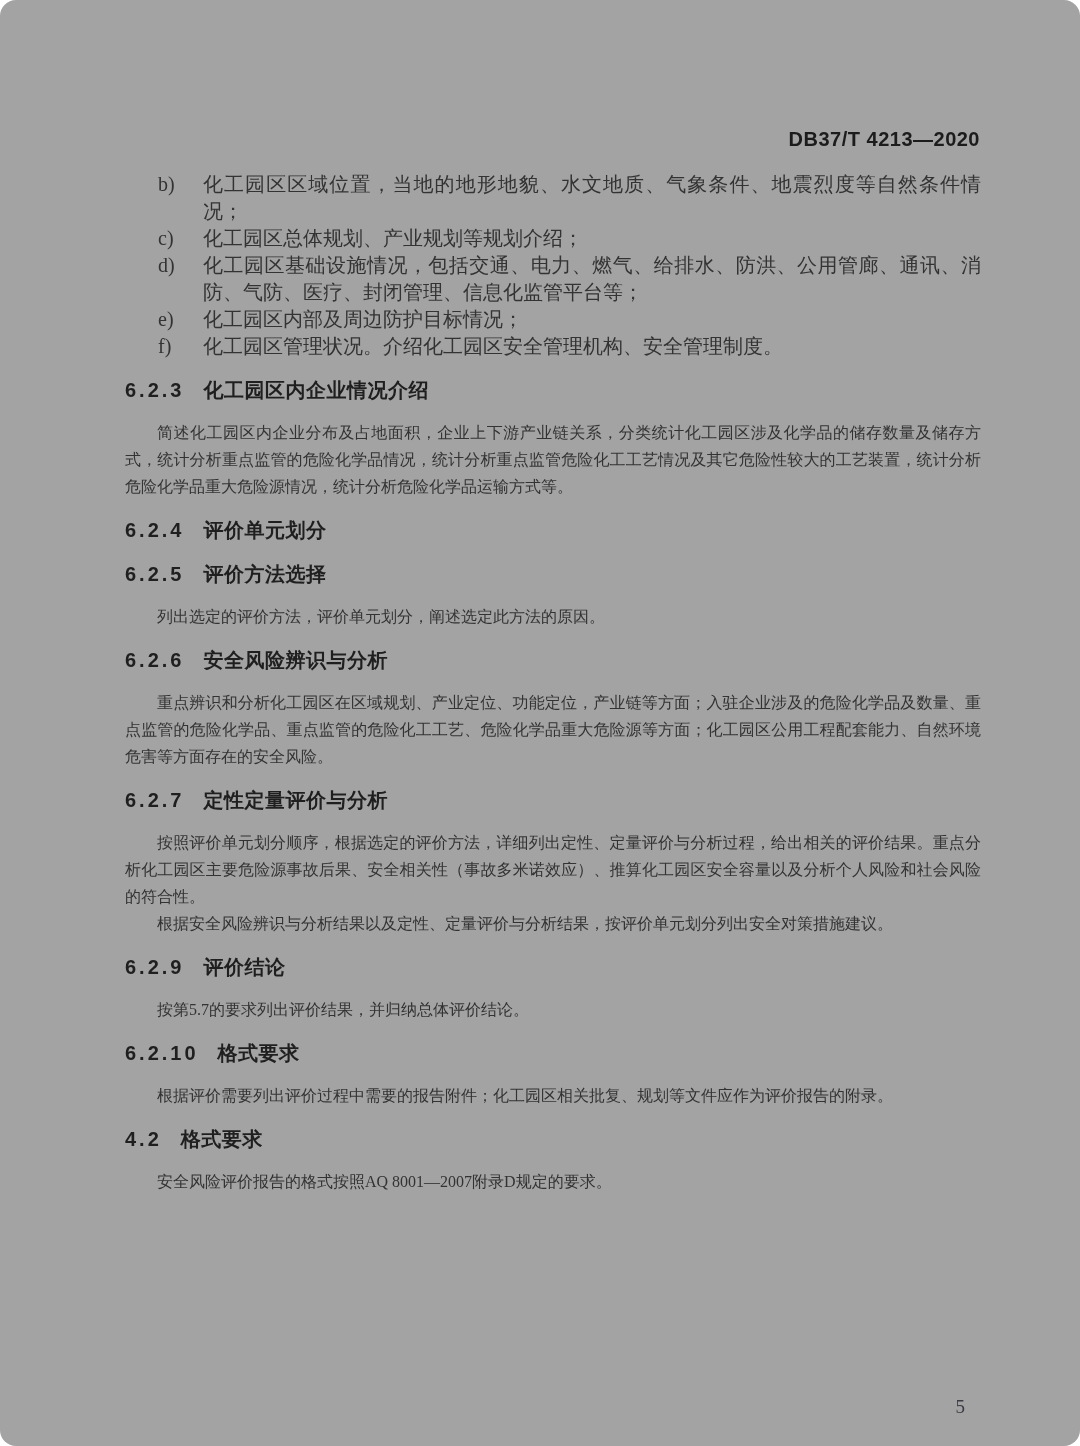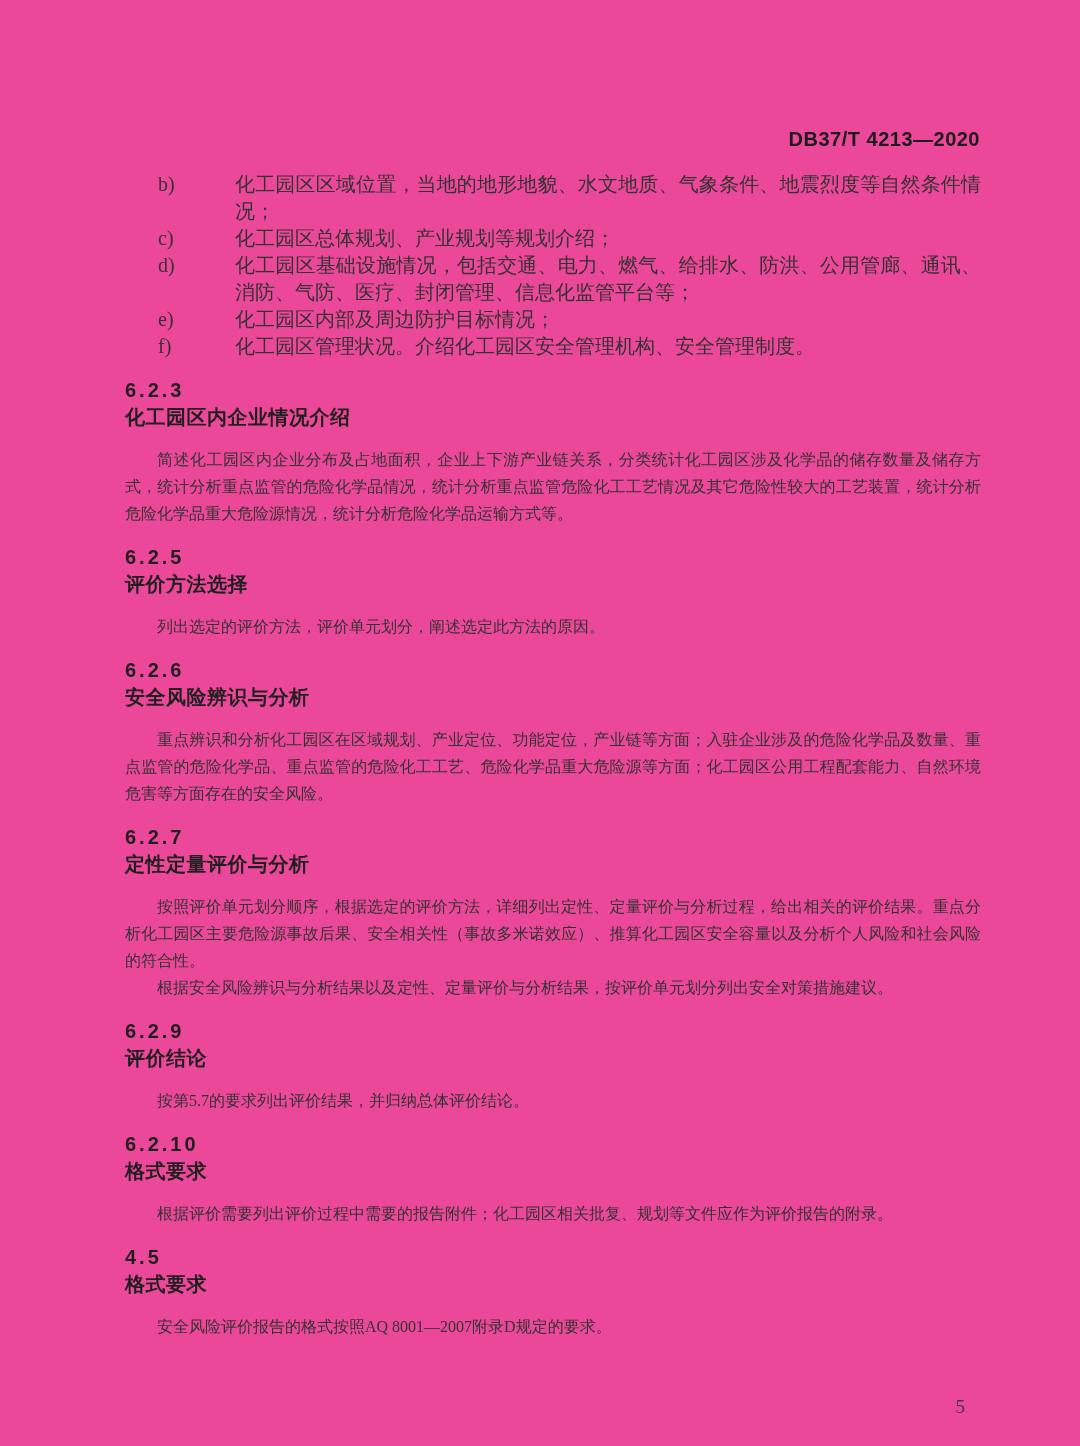--- a/index.html
+++ b/index.html
@@ -8,21 +8,22 @@
     width: 1080px;
     height: 1446px;
     position: relative;
     font-family: "Liberation Serif", "DejaVu Serif", serif;
     color: #2e2e2e;
     overflow: hidden;
   }
   .page {
     position: absolute;
     inset: 0;
-    background: #ec4899;
+    background: #a3a3a3;
+    border-radius: 16px;
   }
   .doc-header {
     position: absolute;
     top: 128px;
     right: 100px;
     font-family: "Liberation Sans", "DejaVu Sans", sans-serif;
     font-size: 20px;
     font-weight: 600;
     letter-spacing: 0.5px;
     color: #1c1c1c;
@@ -44,33 +45,31 @@
     color: #333333;
   }
   .alpha-marker {
     flex: 0 0 45px;
     margin-left: 33px;
     font-family: "Liberation Serif", serif;
   }
   .alpha-text {
     flex: 1;
     text-align: justify;
-    margin-left: 32px;
   }
   
   .sec-heading {
     display: flex;
     align-items: baseline;
     margin: 17px 0 15px 0;
     font-family: "Liberation Sans", "DejaVu Sans", sans-serif;
     font-size: 20px;
     font-weight: bold;
     line-height: 27px;
     color: #1f1f1f;
-    flex-direction: column;
   }
   .sec-num {
     letter-spacing: 3px;
     margin-right: 19px;
     font-weight: bold;
     white-space: nowrap;
   }
   .sec-title { letter-spacing: 0.5px; }
   .para {
     font-size: 16px;
@@ -122,20 +121,24 @@
 
     <section>
       <h3 class="sec-heading">
         <span class="sec-num">6.2.3</span>
         <span class="sec-title">化工园区内企业情况介绍</span>
       </h3>
       <p class="para">简述化工园区内企业分布及占地面积，企业上下游产业链关系，分类统计化工园区涉及化学品的储存数量及储存方式，统计分析重点监管的危险化学品情况，统计分析重点监管危险化工工艺情况及其它危险性较大的工艺装置，统计分析危险化学品重大危险源情况，统计分析危险化学品运输方式等。</p>
     </section>
 
     <section>
+      <h3 class="sec-heading">
+        <span class="sec-num">6.2.4</span>
+        <span class="sec-title">评价单元划分</span>
+      </h3>
     </section>
 
     <section>
       <h3 class="sec-heading">
         <span class="sec-num">6.2.5</span>
         <span class="sec-title">评价方法选择</span>
       </h3>
       <p class="para">列出选定的评价方法，评价单元划分，阐述选定此方法的原因。</p>
     </section>
 
@@ -170,21 +173,21 @@
     <section>
       <h3 class="sec-heading">
         <span class="sec-num">6.2.10</span>
         <span class="sec-title">格式要求</span>
       </h3>
       <p class="para">根据评价需要列出评价过程中需要的报告附件；化工园区相关批复、规划等文件应作为评价报告的附录。</p>
     </section>
 
     <section>
       <h3 class="sec-heading">
-        <span class="sec-num">4.5</span>
+        <span class="sec-num">4.2</span>
         <span class="sec-title">格式要求</span>
       </h3>
       <p class="para">安全风险评价报告的格式按照AQ 8001—2007附录D规定的要求。</p>
     </section>
 
   </div>
 
   <div class="page-number">5</div>
 
 </div>

